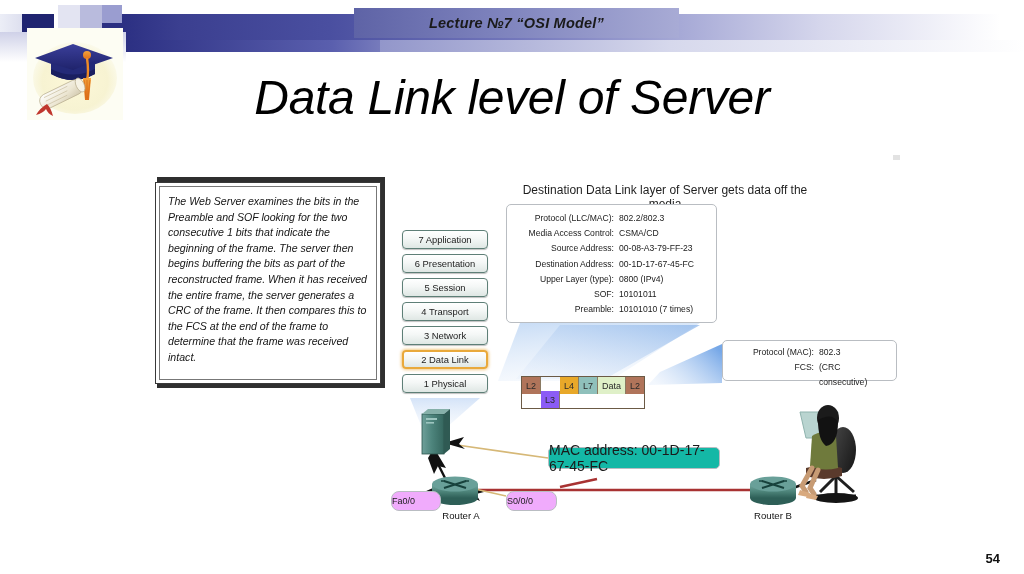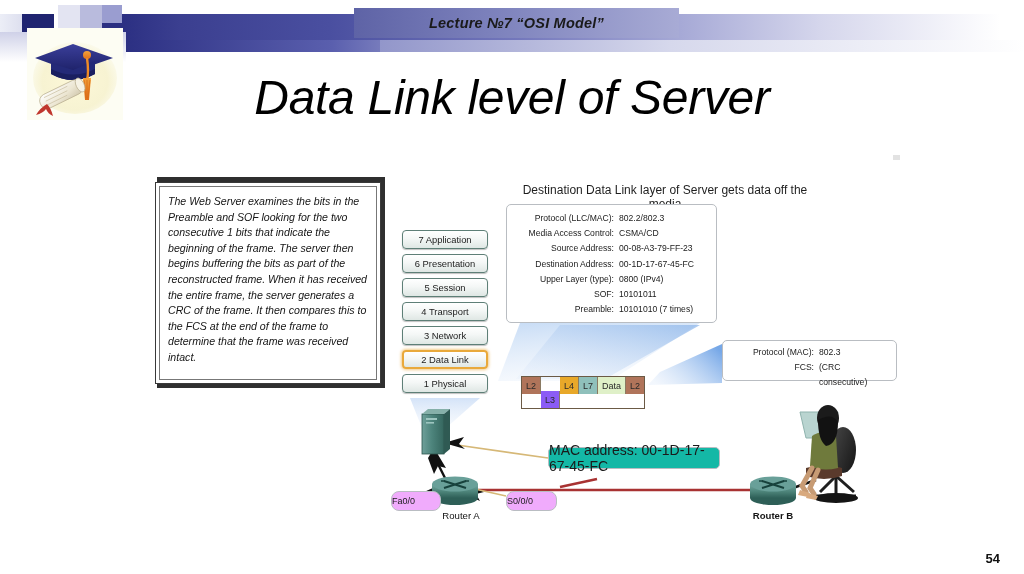--- a/index.html
+++ b/index.html
@@ -202,21 +202,21 @@
     height: 20px;
   }
   #label-fa00 { left: 391px; top: 491px; width: 50px; }
   #label-s000 { left: 506px; top: 491px; width: 51px; }
 
   .device-label {
     position: absolute;
     font-size: 9.6px; color: #141414; text-align: center;
   }
   #label-router-a { left: 416px; top: 510px; width: 90px; }
-  #label-router-b { left: 728px; top: 510px; width: 90px; font-weight: bold; }
+  #label-router-b { left: 728px; top: 510px; width: 90px; }
 
   
   #page-number {
     position: absolute; right: 24px; bottom: 8px;
     font-size: 13px; font-weight: bold; color: #111; margin-left: 20px;
   }
 
   
   #artifact {
     position: absolute; left: 893px; top: 155px;

